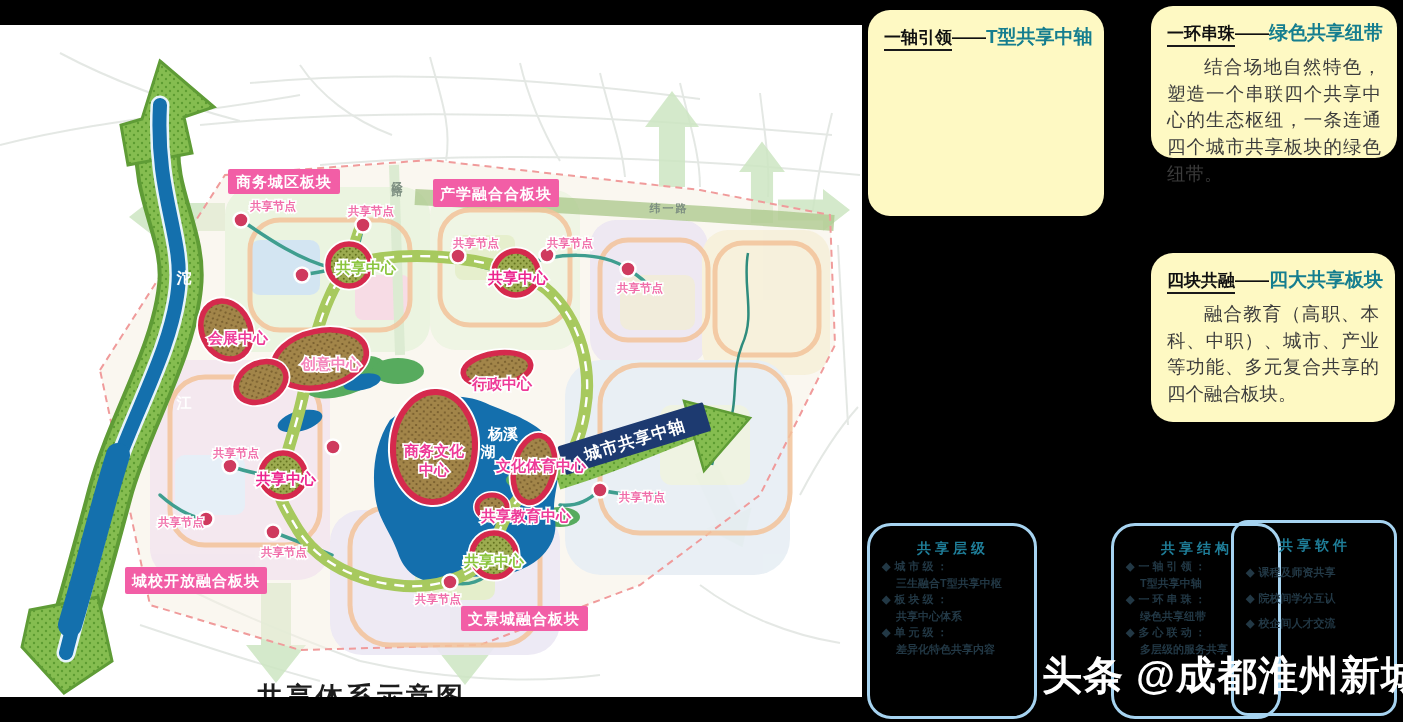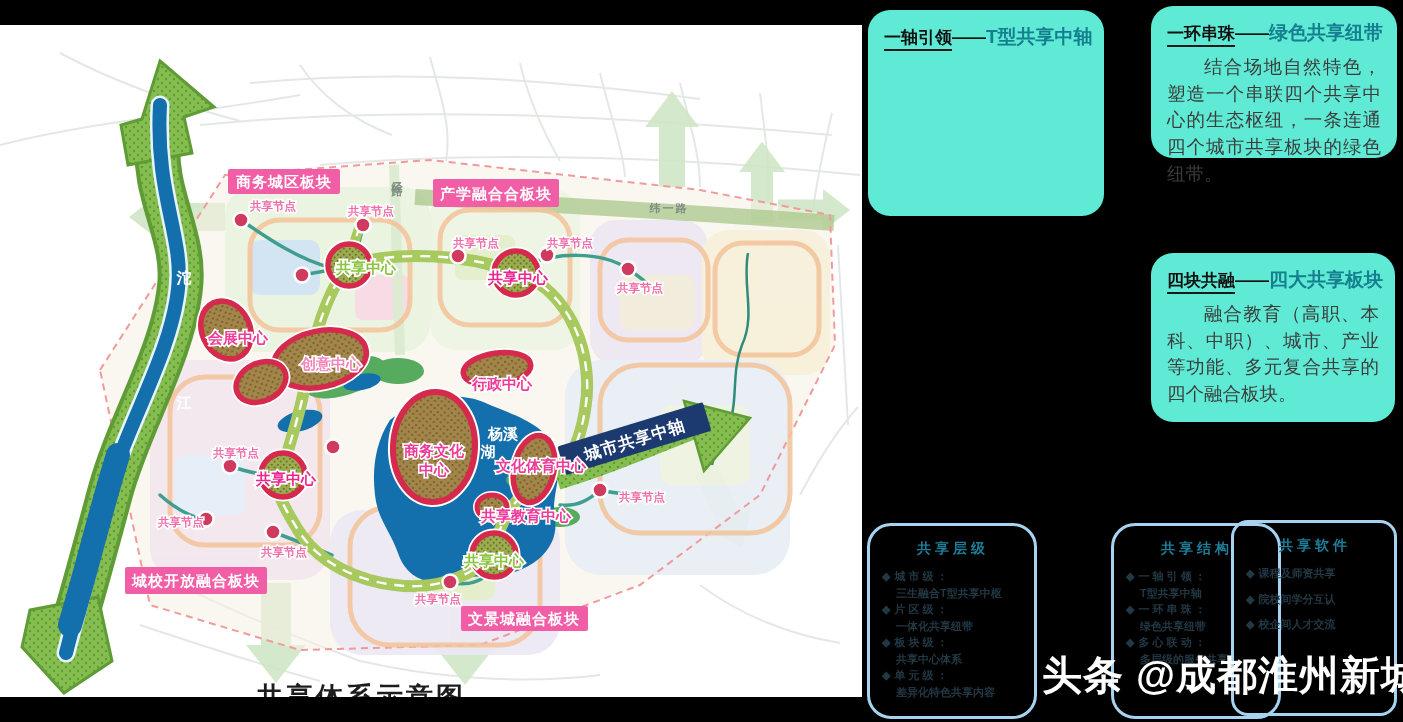--- a/index.html
+++ b/index.html
@@ -14,30 +14,30 @@
   .center-label{font-size:15px;font-weight:bold;stroke:#fff;stroke-width:3.5px;paint-order:stroke;text-anchor:middle;}
   .center-label.green{fill:#8bc53f;}
   .center-label.magenta{fill:#ec268f;}
   .poi-label{font-size:15px;font-weight:bold;fill:#ee3a98;stroke:#fff;stroke-width:3.2px;paint-order:stroke;text-anchor:middle;}
   .poi-label.light{fill:#f584bb;}
   .water-label{font-size:15px;font-weight:bold;fill:#fff;text-anchor:middle;}
   .road-label{font-size:11px;font-weight:bold;fill:#7d8f82;text-anchor:middle;letter-spacing:2px;}
   .block-box-text{font-size:15px;font-weight:bold;fill:#fff;text-anchor:middle;letter-spacing:1px;}
   .axis-text{font-size:16.5px;font-weight:bold;fill:#fff;text-anchor:middle;letter-spacing:1px;}
   
-  .card{position:absolute;background:#5eead4;border-radius:22px;box-sizing:border-box;padding:14px 16px 10px;}
+  .card{position:absolute;background:#fef9c3;border-radius:22px;box-sizing:border-box;padding:14px 16px 10px;}
   .card-title{text-align:center;white-space:nowrap;margin-bottom:8px;}
   .card-title .tb{font-size:17px;font-weight:bold;color:#101010;border-bottom:2px solid #1a1a1a;padding-bottom:2px;}
   .card-title .td{font-size:17px;font-weight:bold;color:#101010;}
   .card-title .tt{font-size:19px;font-weight:bold;color:#157e8f;}
   .card.tight .tt{font-size:17.5px;}
   .card-body{font-size:18.5px;line-height:1.44;color:#3c3c3c;text-align:justify;text-indent:2em;}
   
   .mini{position:absolute;border:3px solid #a6d3f0;border-radius:24px;box-sizing:border-box;background:transparent;padding:14px 10px 8px 12px;}
-  .mini-title{text-align:center;color:#1f7e99;font-size:14px;font-weight:bold;letter-spacing:4px;margin-bottom:10px;white-space:nowrap;}
+  .mini-title{text-align:center;color:#1f7e99;font-size:14px;font-weight:bold;letter-spacing:4px;white-space:nowrap;}
   .mini-item{color:#223845;font-size:11px;font-weight:bold;line-height:1.5;}
   .mini-item .blt{margin-right:4px;color:#223845;}
   .mini-val{padding-left:14px;}
   .mini.wide-gap .mini-item{margin:9px 0;}
   
   .watermark{position:absolute;left:1042px;top:648px;z-index:9;white-space:nowrap;
              font-size:40px;font-weight:bold;color:#fff;letter-spacing:1px;}
   .watermark .brand{margin-right:12px;}
 </style>
 </head>
@@ -332,21 +332,20 @@
   <div class="card" style="left:1151px;top:253px;width:244px;height:169px;">
     <div class="card-title">
       <span class="tb">四块共融</span><span class="td">——</span><span class="tt">四大共享板块</span>
     </div>
     <div class="card-body">融合教育（高职、本科、中职）、城市、产业等功能、多元复合共享的四个融合板块。</div>
   </div>
 
   <div class="mini" style="left:867px;top:523px;width:170px;height:196px;">
     <div class="mini-title">共享层级</div>
     <div class="mini-item"><span class="blt">◆</span><span>城 市 级 ：</span><div class="mini-val">三生融合T型共享中枢</div></div>
-    <div class="mini-item"><span class="blt">◆</span><span>片 区 级 ：</span><div class="mini-val">一体化共享纽带</div></div>
     <div class="mini-item"><span class="blt">◆</span><span>板 块 级 ：</span><div class="mini-val">共享中心体系</div></div>
     <div class="mini-item"><span class="blt">◆</span><span>单 元 级 ：</span><div class="mini-val">差异化特色共享内容</div></div>
   </div>
 
   <div class="mini" style="left:1111px;top:523px;width:170px;height:196px;">
     <div class="mini-title">共享结构</div>
     <div class="mini-item"><span class="blt">◆</span><span>一 轴 引 领 ：</span><div class="mini-val">T型共享中轴</div></div>
     <div class="mini-item"><span class="blt">◆</span><span>一 环 串 珠 ：</span><div class="mini-val">绿色共享纽带</div></div>
     <div class="mini-item"><span class="blt">◆</span><span>多 心 联 动 ：</span><div class="mini-val">多层级的服务共享</div></div>
   </div>

